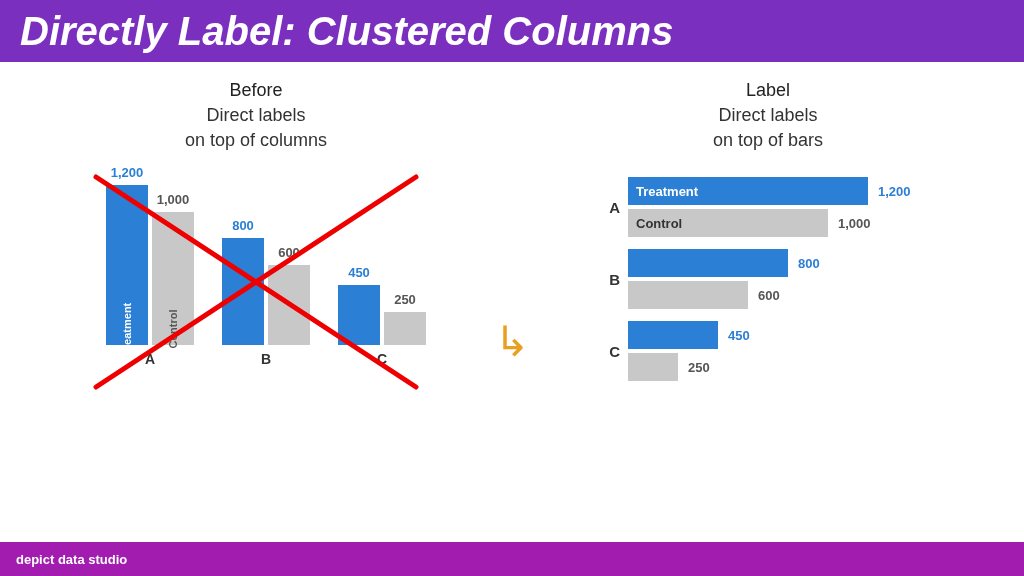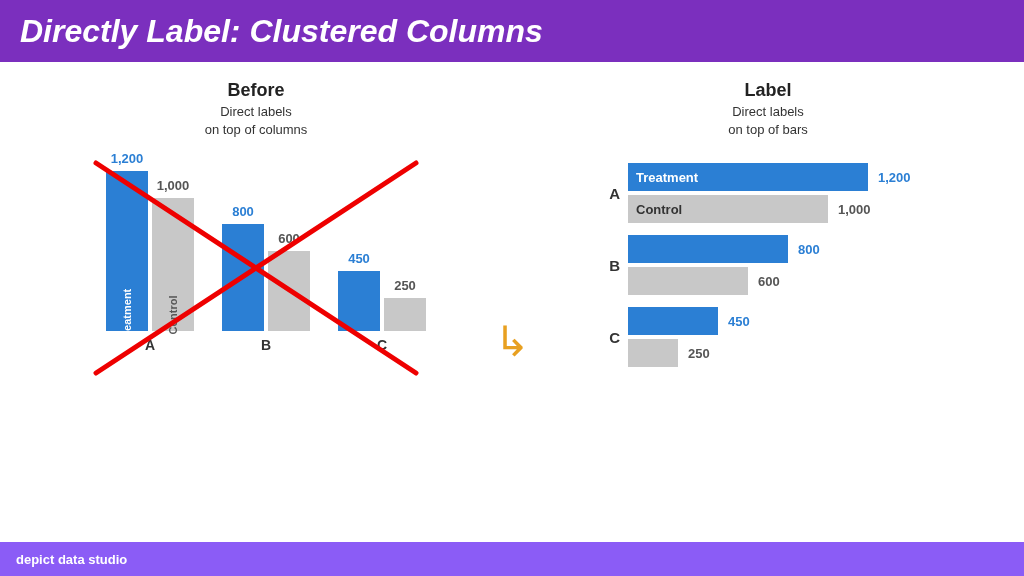--- a/index.html
+++ b/index.html
@@ -15,32 +15,32 @@
     #header {
       background: #7B2FBE;
       width: 100%;
       height: 62px;
       display: flex;
       align-items: center;
       padding: 0 20px;
     }
     #header h1 {
       color: #fff;
-      font-size: 32px;
+      font-size: 40px;
       font-weight: 900;
       font-style: italic;
     }
     
     #footer {
       position: absolute;
       bottom: 0;
       left: 0;
       width: 100%;
       height: 34px;
-      background: #8b5cf6;
+      background: #a21caf;
       display: flex;
       align-items: center;
       padding: 0 16px;
     }
     #footer span {
       color: #fff;
       font-size: 13px;
       font-weight: bold;
     }
     
@@ -54,27 +54,27 @@
     
     #left-section {
       flex: 1;
       display: flex;
       flex-direction: column;
       align-items: center;
       position: relative;
     }
     .section-title {
       font-size: 18px;
-      font-weight: 700;
+      font-weight: 400;
       text-align: center;
       color: #222;
       margin-bottom: 2px;
     }
     .section-subtitle {
-      font-size: 13px;
+      font-size: 18px;
       text-align: center;
       color: #333;
       line-height: 1.4;
       margin-bottom: 10px;
     }
     
     #before-chart {
       position: relative;
       width: 340px;
       height: 240px;

